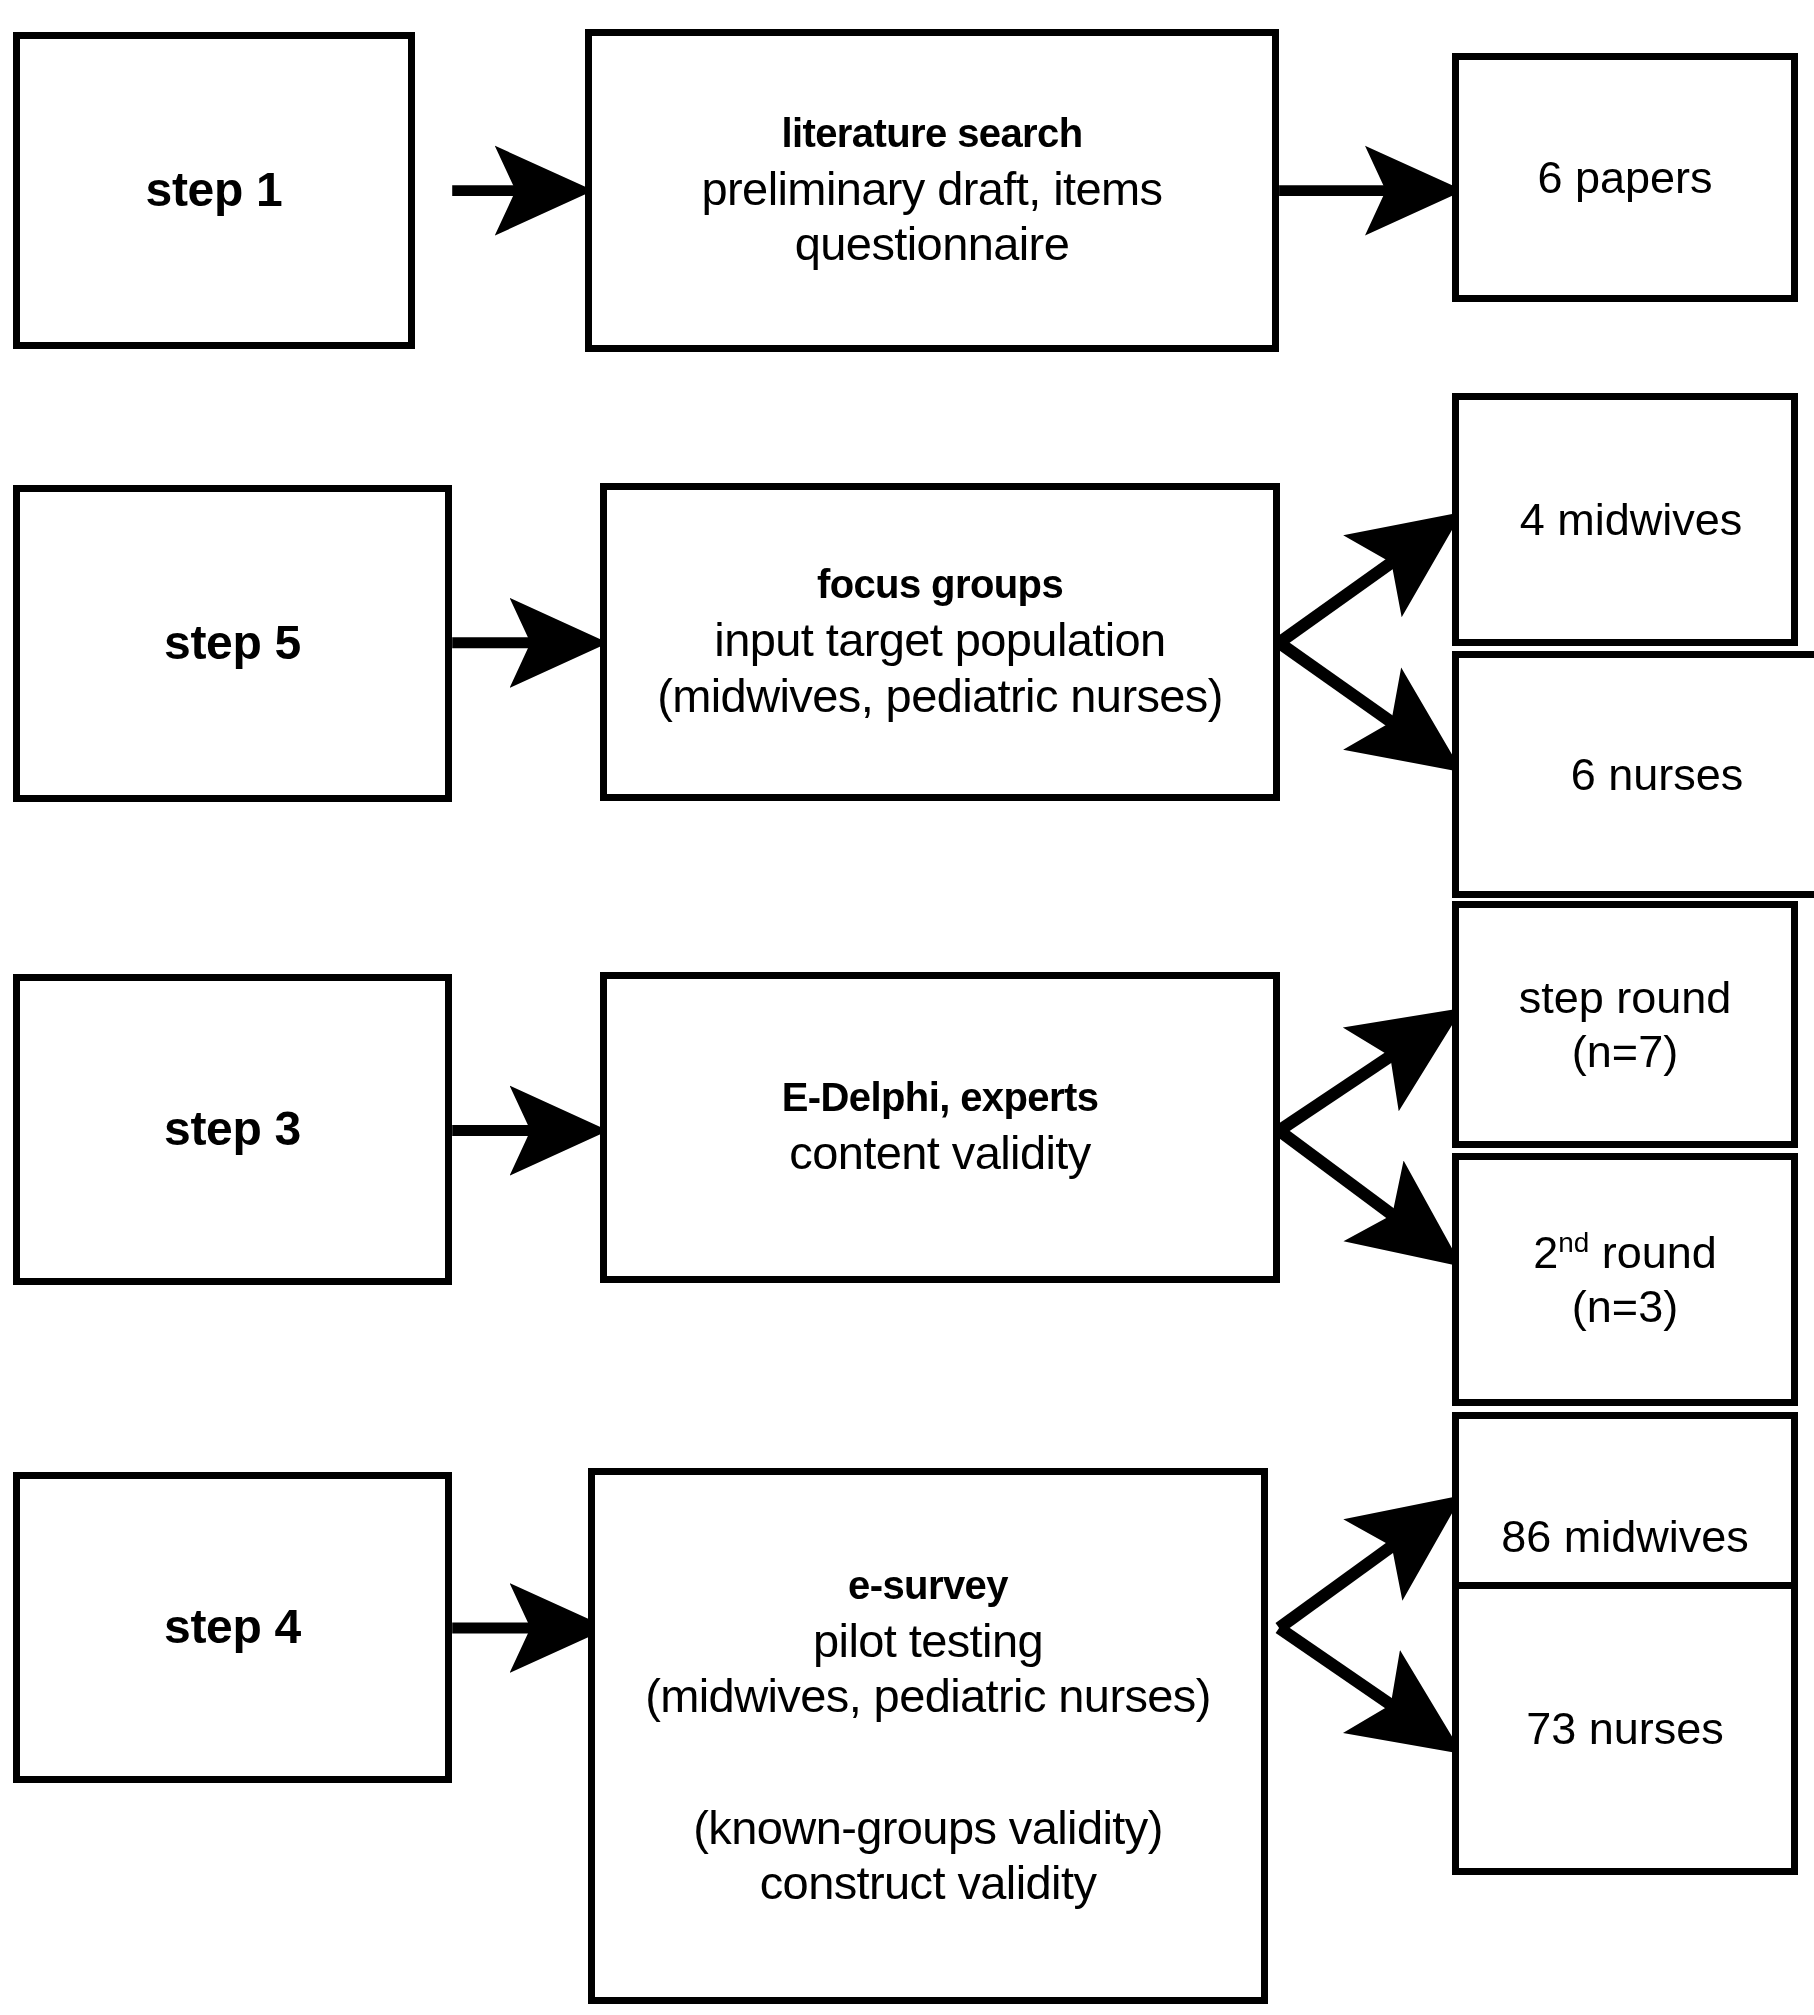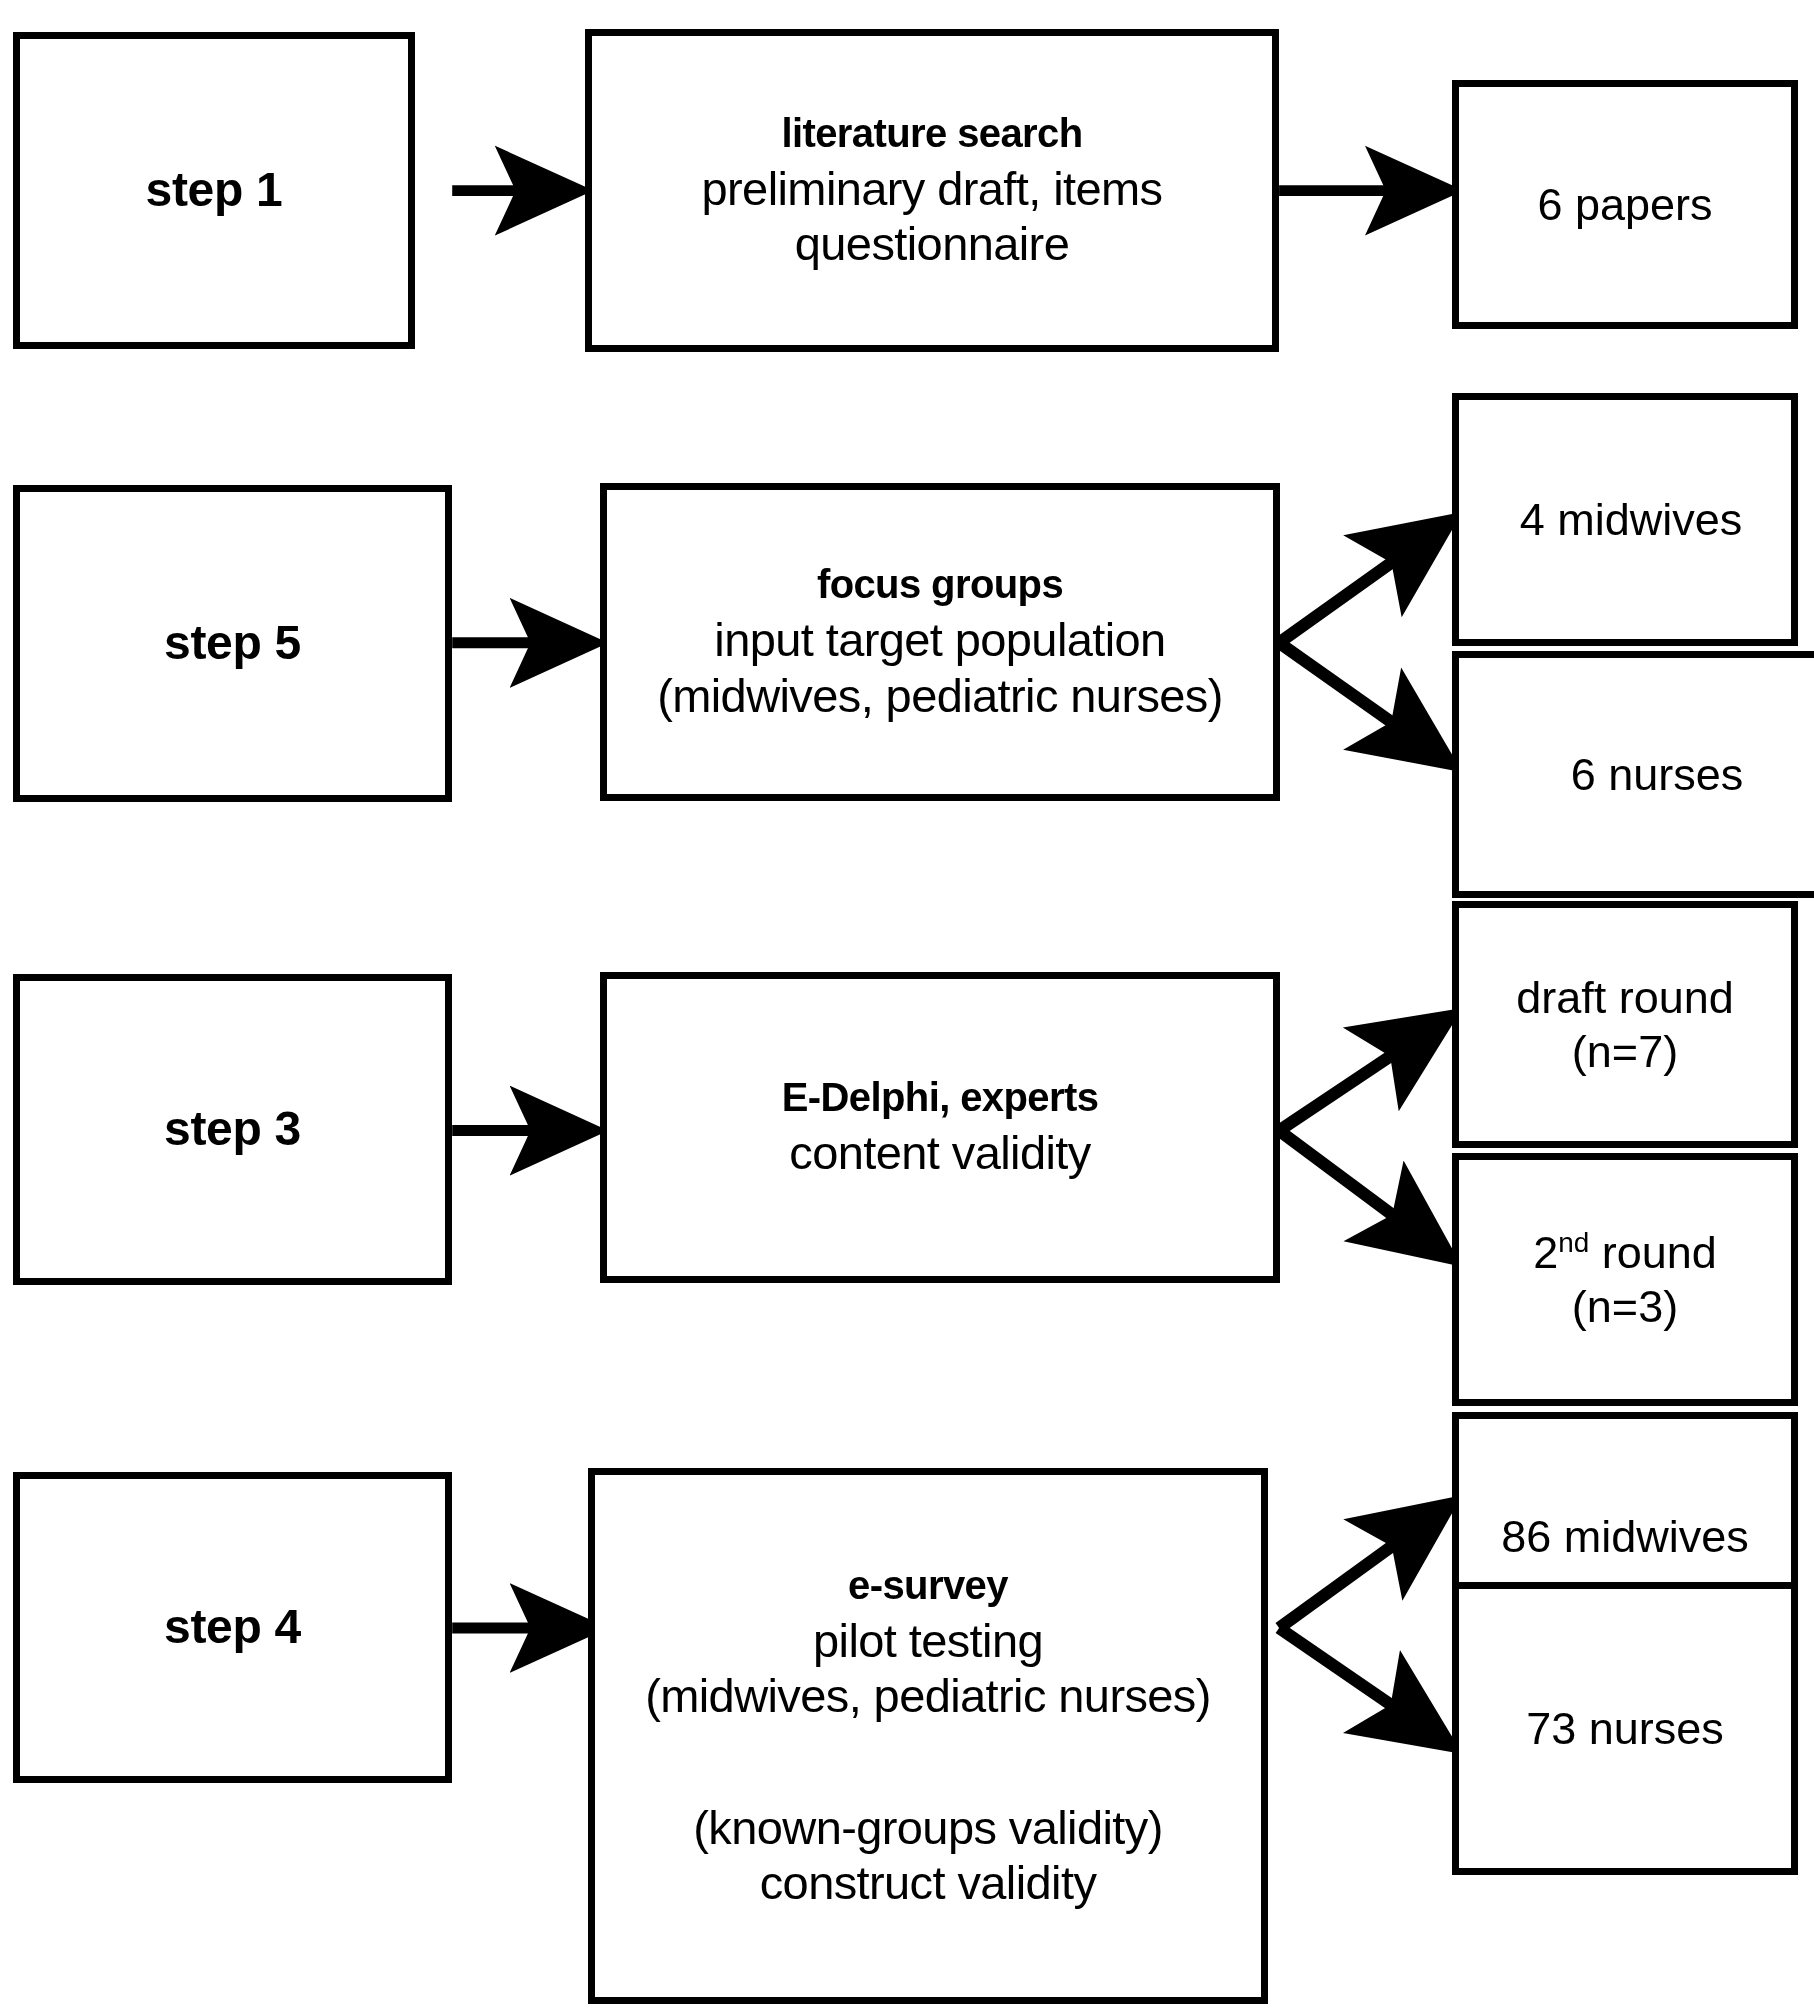--- a/index.html
+++ b/index.html
@@ -103,21 +103,21 @@
   <div class="box step-box" style="left:13px; top:32px; width:402px; height:317px;">
     <span>step 1</span>
   </div>
 
   <div class="box" style="left:585px; top:29px; width:694px; height:323px;">
     <span class="mid-title">literature search</span>
     <span class="mid-sub">preliminary draft, items</span>
     <span class="mid-sub">questionnaire</span>
   </div>
 
-  <div class="box out-box" style="left:1452px; top:80px; width:346px; height:249px;">
+  <div class="box out-box" style="left:1452px; top:53px; width:346px; height:249px;">
     <span class="out-line">6 papers</span>
   </div>
 
   <div class="box step-box" style="left:13px; top:485px; width:439px; height:317px;">
     <span>step 5</span>
   </div>
 
   <div class="box" style="left:600px; top:483px; width:680px; height:318px;">
     <span class="mid-title">focus groups</span>
     <span class="mid-sub">input target population</span>
@@ -135,21 +135,21 @@
   <div class="box step-box" style="left:13px; top:974px; width:439px; height:311px;">
     <span>step 3</span>
   </div>
 
   <div class="box" style="left:600px; top:972px; width:680px; height:311px;">
     <span class="mid-title">E-Delphi, experts</span>
     <span class="mid-sub">content validity</span>
   </div>
 
   <div class="box out-box" style="left:1452px; top:901px; width:346px; height:247px;">
-    <span class="out-line">draft round</span>
+    <span class="out-line">step round</span>
     <span class="out-line">(n=7)</span>
   </div>
 
   <div class="box out-box" style="left:1452px; top:1153px; width:346px; height:253px;">
     <span class="out-line"><span>2</span><sup>nd</sup><span> round</span></span>
     <span class="out-line">(n=3)</span>
   </div>
 
   <div class="box step-box" style="left:13px; top:1472px; width:439px; height:311px;">
     <span>step 4</span>

